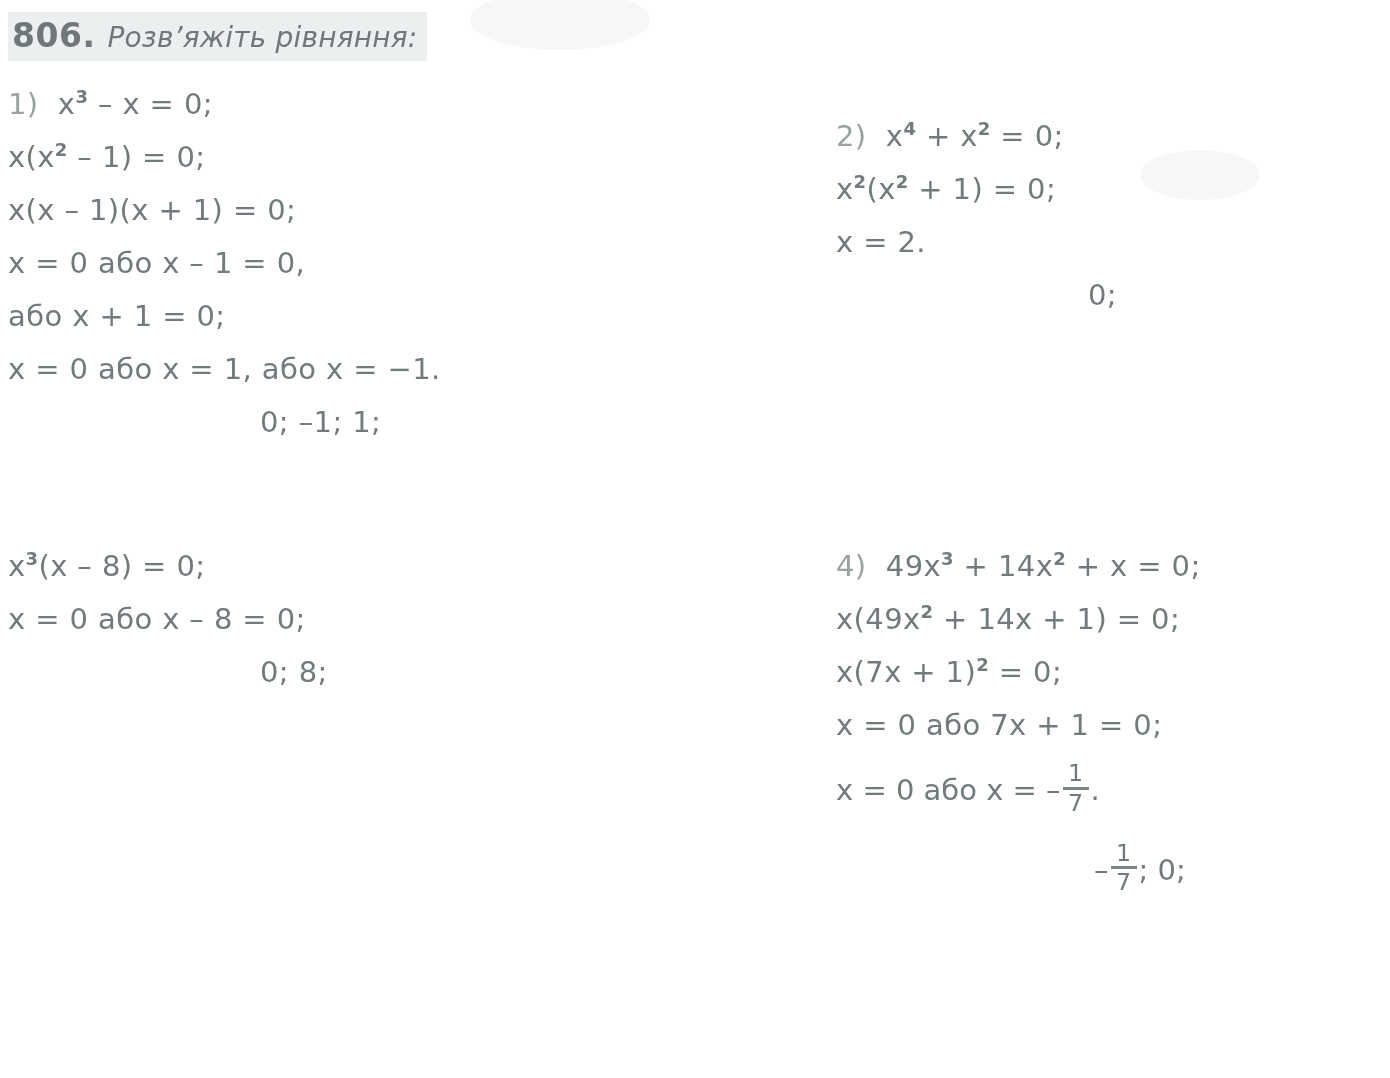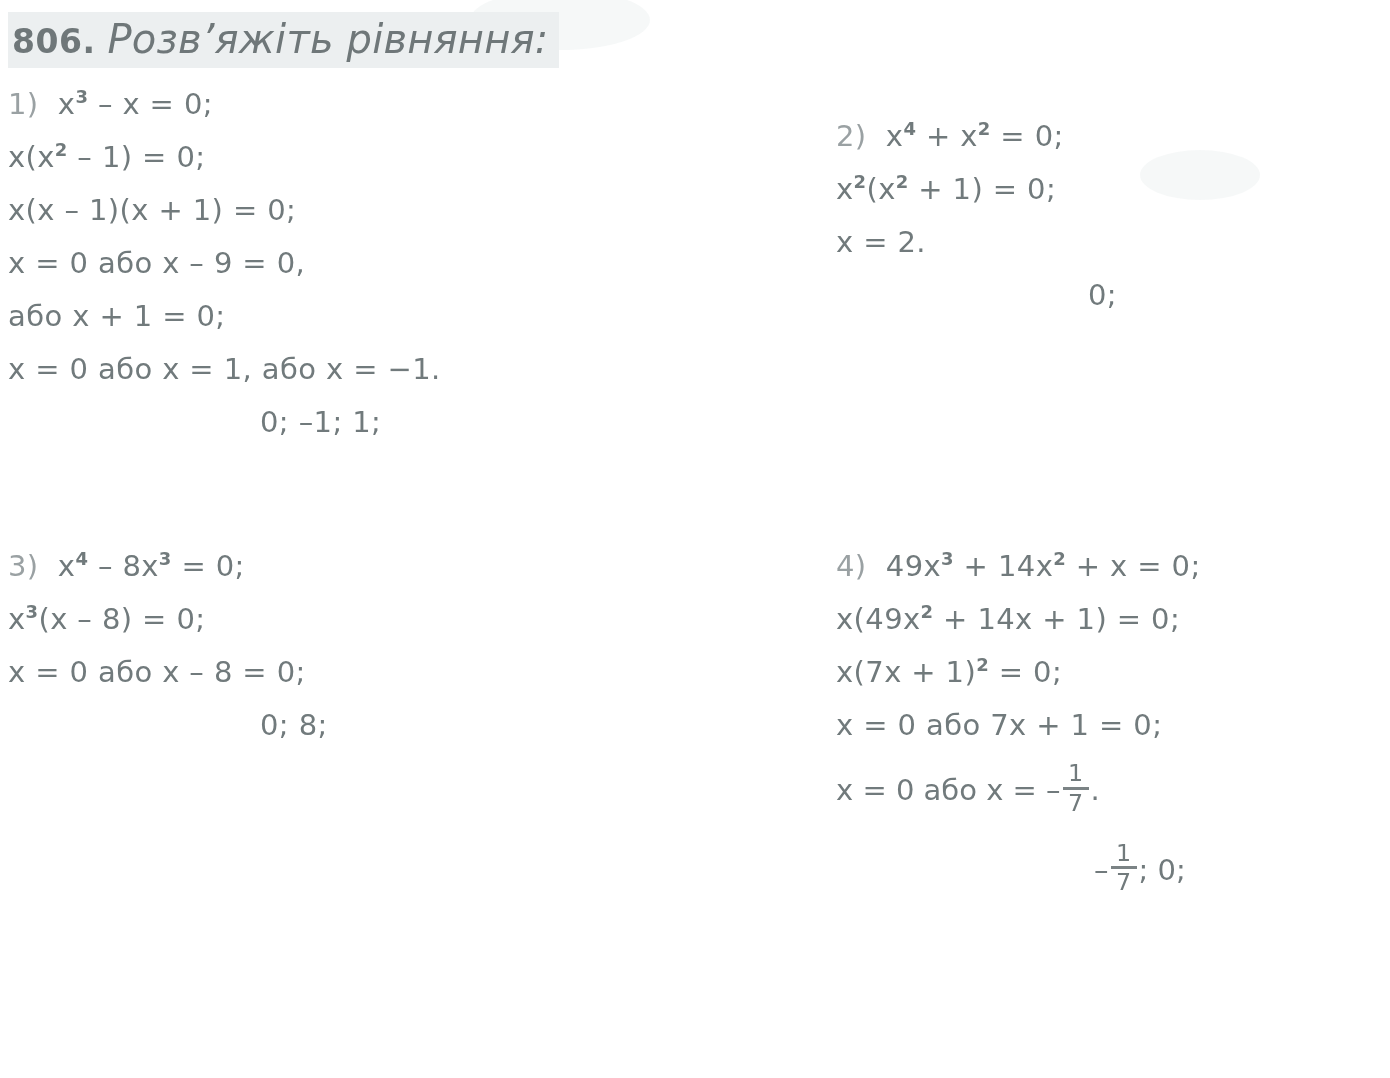--- a/index.html
+++ b/index.html
@@ -32,21 +32,21 @@
     background: #eceff0;
     padding: 4px 10px 6px 4px;
   }
   .heading .num {
     font-size: 33px;
     font-weight: bold;
     color: #6f7779;
     letter-spacing: 0.5px;
   }
   .heading .txt {
-    font-size: 40px;
+    font-size: 28px;
     font-style: italic;
     color: #6f7779;
     margin-left: 12px;
     letter-spacing: 0.2px;
   }
 
   
   .col {
     position: absolute;
     font-size: 29px;
@@ -139,41 +139,37 @@
     <span class="txt">Розв’яжіть рівняння:</span>
   </div>
 
   <div class="col col-left block-1">
     <div class="line">
       <span class="marker">1)</span>
       <span>&nbsp;x<sup>3</sup> – x = 0;</span>
     </div>
     <div class="line">x(x<sup>2</sup> – 1) = 0;</div>
     <div class="line">x(x – 1)(x + 1) = 0;</div>
-    <div class="line">x = 0 або x – 9 = 0,</div>
+    <div class="line">x = 0 або x – 1 = 0,</div>
     <div class="line">або x + 1 = 0;</div>
     <div class="line">x = 0 або x = 1, або x = −1.</div>
     <div class="line ans ind-1">0; –1; 1;</div>
   </div>
 
   <div class="col col-right block-2">
     <div class="line">
       <span class="marker">2)</span>
       <span>&nbsp;x<sup>4</sup> + x<sup>2</sup> = 0;</span>
     </div>
     <div class="line">x<sup>2</sup>(x<sup>2</sup> + 1) = 0;</div>
     <div class="line">x = 2.</div>
     <div class="line ans ind-2">0;</div>
   </div>
 
   <div class="col col-left block-3">
-    <div class="line">
-      <span class="marker">3)</span>
-      <span>&nbsp;x<sup>4</sup> – 8x<sup>3</sup> = 0;</span>
-    </div>
     <div class="line">x<sup>3</sup>(x – 8) = 0;</div>
     <div class="line">x = 0 або x – 8 = 0;</div>
     <div class="line ans ind-3">0; 8;</div>
   </div>
 
   <div class="col col-right block-4">
     <div class="line">
       <span class="marker">4)</span>
       <span>&nbsp;49x<sup>3</sup> + 14x<sup>2</sup> + x = 0;</span>
     </div>

